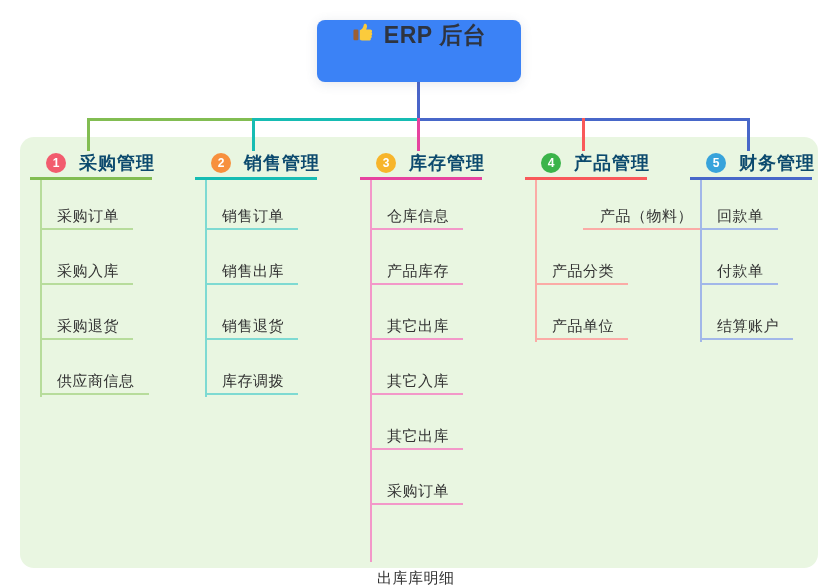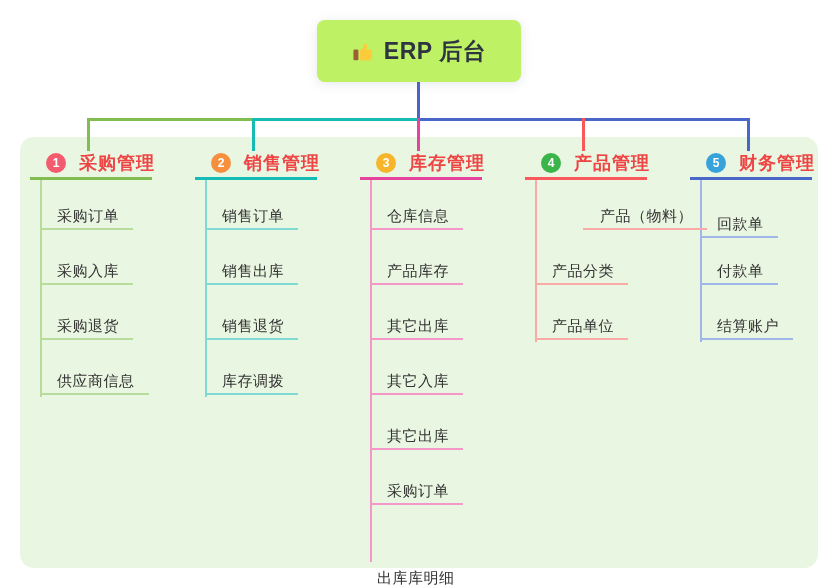--- a/index.html
+++ b/index.html
@@ -4,35 +4,35 @@
 <style>
   * { margin: 0; padding: 0; box-sizing: border-box; }
   html, body { width: 839px; height: 588px; overflow: hidden; background: #ffffff;
                font-family: "Liberation Sans", "DejaVu Sans", sans-serif; }
   #stage { position: relative; width: 839px; height: 588px; background: #ffffff; }
 
   .panel { position: absolute; left: 20px; top: 137px; width: 798px; height: 431px;
            background: #E9F6E1; border-radius: 14px; z-index: 0; }
 
   .root-card { position: absolute; left: 317px; top: 20px; width: 204px; height: 62px;
-               background: #bef264; border-radius: 8px; z-index: 3;
+               background: #3b82f6; border-radius: 8px; z-index: 3;
                box-shadow: 0 2px 12px rgba(80,90,120,0.14), 0 0 1px rgba(0,0,0,0.06);
-               display: flex; align-items: center; justify-content: center; gap: 9px; }
+               display: flex; justify-content: center; gap: 9px; }
   .root-title { font-size: 23px; font-weight: 600; color: #2E3440; letter-spacing: 0.5px; }
 
   .hline, .vline { position: absolute; z-index: 1; }
   .hline { height: 3px; }
   .vline { width: 3px; }
 
   .branch-header { position: absolute; z-index: 2; height: 26px; display: flex;
                    align-items: center; cursor: pointer; }
   .badge { width: 20px; height: 20px; border-radius: 50%; color: #fff; font-size: 12px;
            font-weight: bold; display: flex; align-items: center; justify-content: center;
            flex: 0 0 20px; }
-  .branch-label { margin-left: 13px; font-size: 18px; font-weight: 600; color: #ef4444;
+  .branch-label { margin-left: 13px; font-size: 18px; font-weight: 600; color: #0c4a6e;
                   white-space: nowrap; letter-spacing: 1px; }
   .branch-underline { position: absolute; height: 3px; z-index: 1; }
   .branch-spine { position: absolute; width: 2px; z-index: 1; }
 
   .child-node { position: absolute; z-index: 2; height: 26px; line-height: 24px;
                 padding: 0 14px 0 17px; font-size: 15px; color: #333; white-space: nowrap;
                 border-bottom-style: solid; border-bottom-width: 2px; cursor: pointer;
                 letter-spacing: 0.5px; }
 
   .thumb-icon { display: inline-flex; }
@@ -114,18 +114,18 @@
       <div class="branch-spine" style="left: 535px; top: 180px; height: 162px; background: rgb(251, 171, 166);"></div>
       <div class="child-node" style="left: 535px; top: 204px; border-bottom-color: rgb(251, 171, 166); margin-left: 48px;">产品（物料）</div>
       <div class="child-node" style="left: 535px; top: 259px; border-bottom-color: rgb(251, 171, 166);">产品分类</div>
       <div class="child-node" style="left: 535px; top: 314px; border-bottom-color: rgb(251, 171, 166);">产品单位</div>
       <div class="branch-header" style="left: 706px; top: 150px;">
       <span class="badge" style="background: rgb(56, 163, 219);">5</span>
       <span class="branch-label">财务管理</span>
     </div>
       <div class="branch-underline" style="left: 690px; top: 177px; width: 122px; background: rgb(72, 103, 201);"></div>
       <div class="branch-spine" style="left: 700px; top: 180px; height: 162px; background: rgb(162, 183, 233);"></div>
-      <div class="child-node" style="left: 700px; top: 212px; border-bottom-color: rgb(162, 183, 233);">回款单</div>
+      <div class="child-node" style="left: 700px; top: 204px; border-bottom-color: rgb(162, 183, 233);">回款单</div>
       <div class="child-node" style="left: 700px; top: 259px; border-bottom-color: rgb(162, 183, 233);">付款单</div>
       <div class="child-node" style="left: 700px; top: 314px; border-bottom-color: rgb(162, 183, 233);">结算账户</div>
     </div>
 
 </div>
 
 </body></html>

